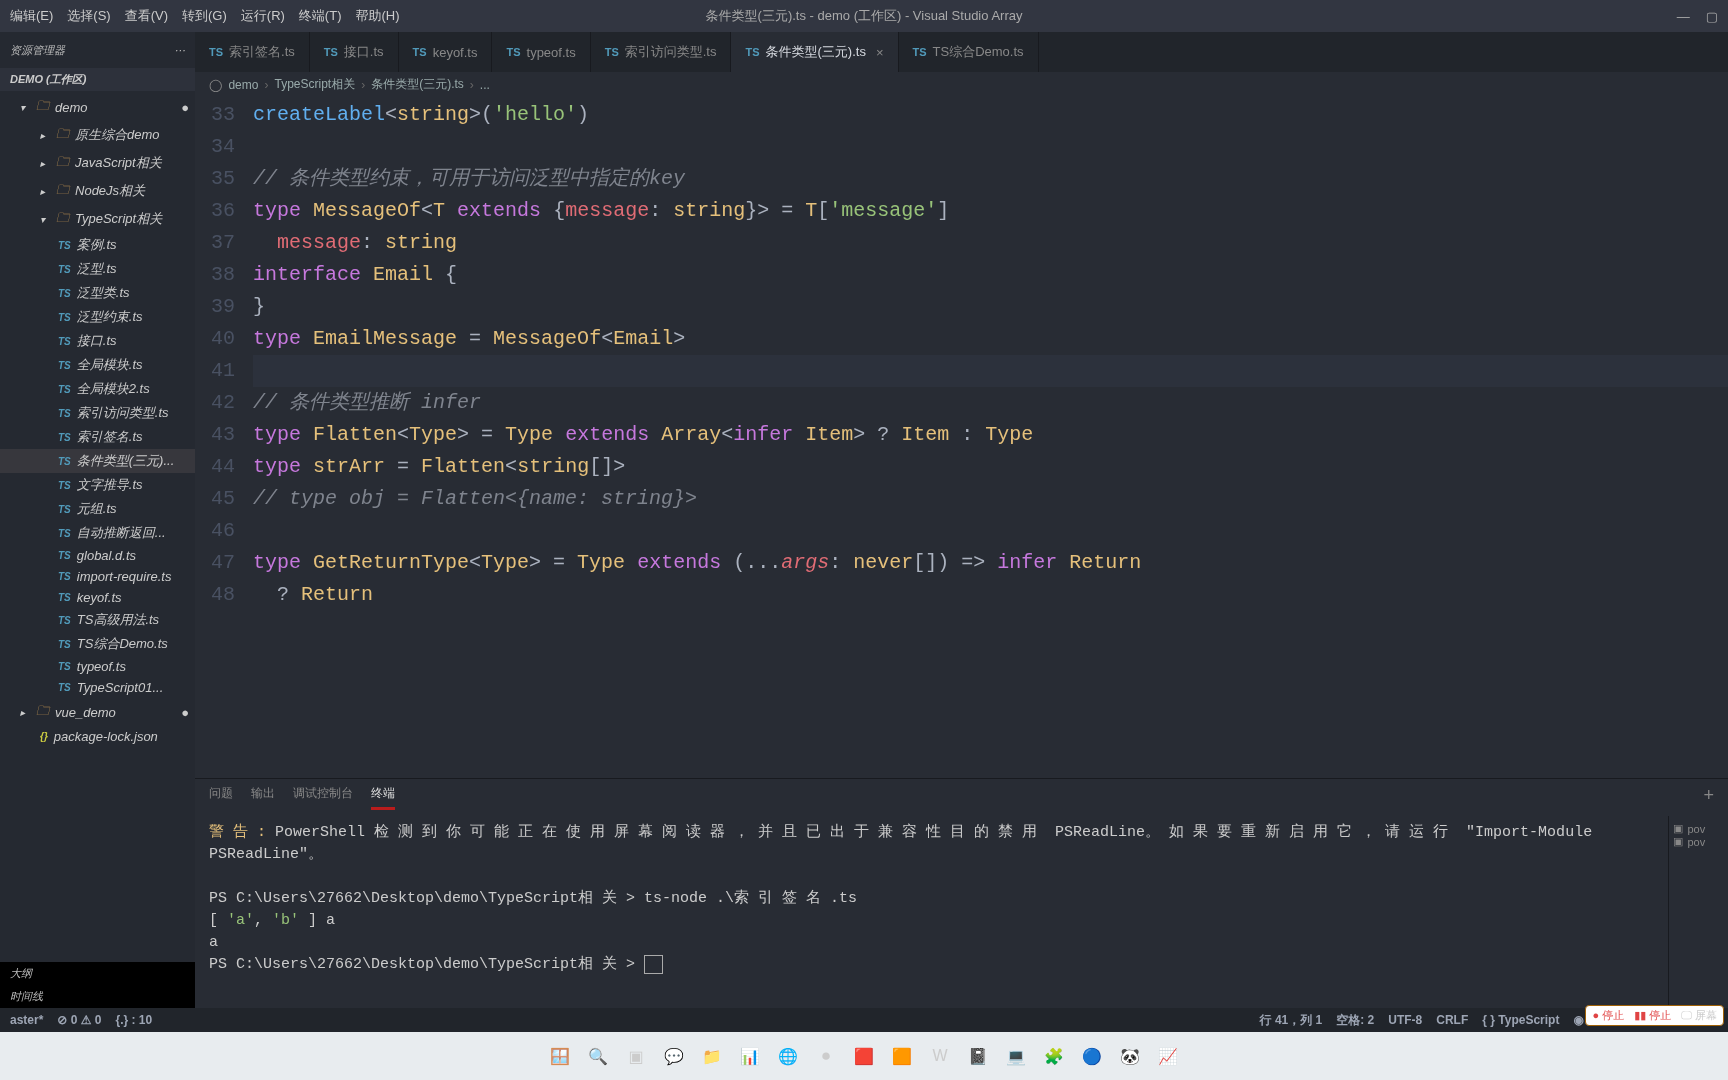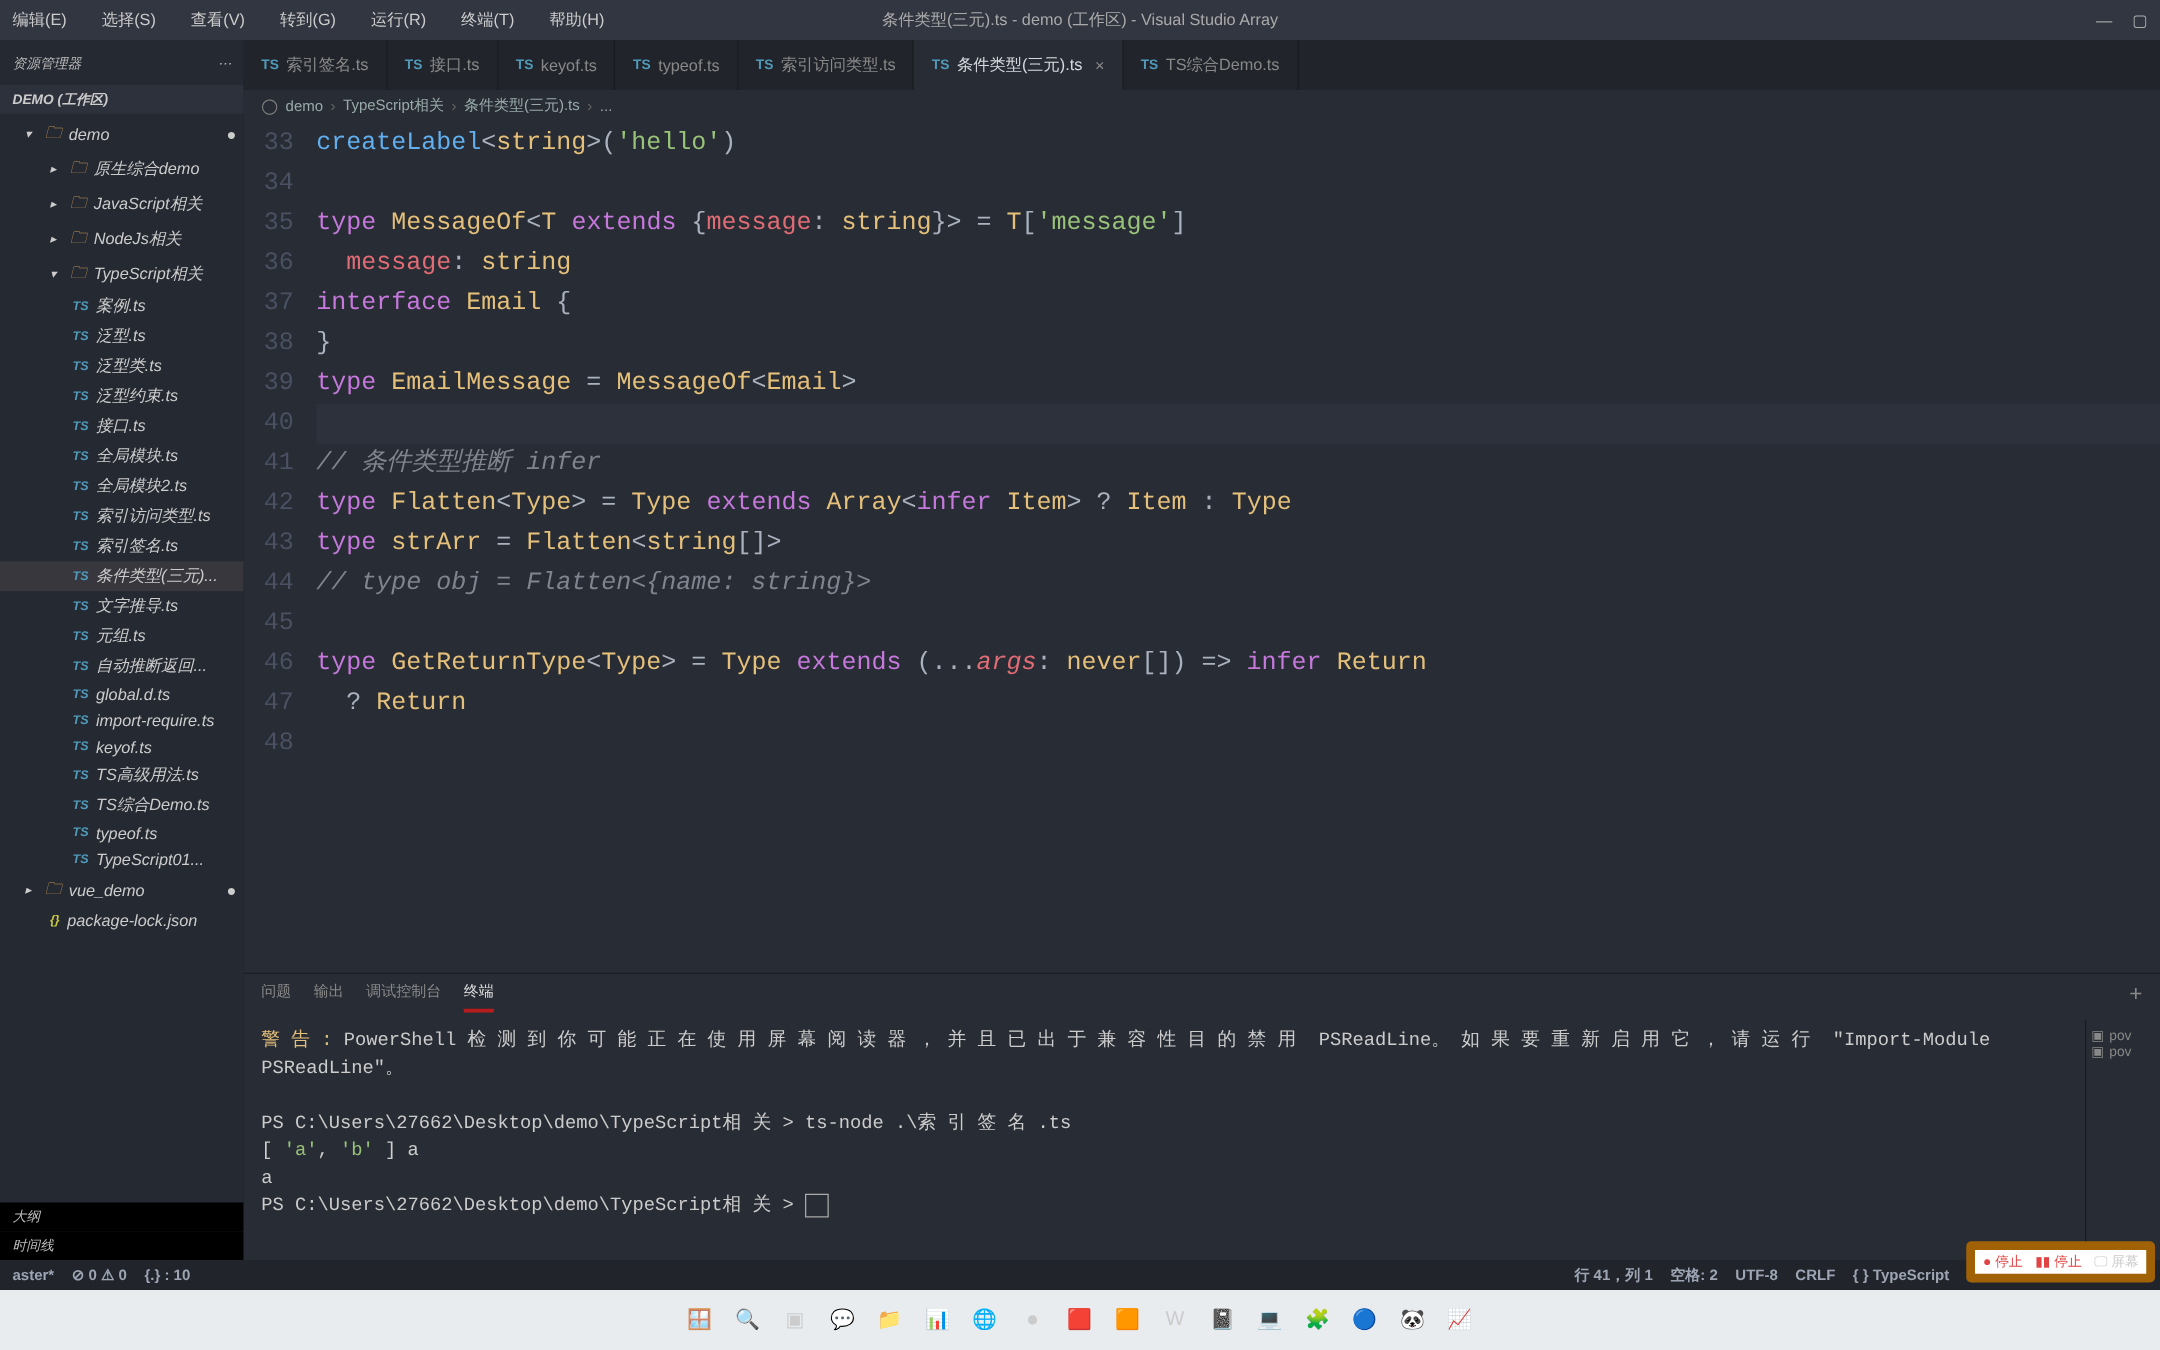--- a/index.html
+++ b/index.html
@@ -16,21 +16,21 @@
 }
 .titlebar {
   background: #323641;
   height: 32px;
   display: flex;
   align-items: center;
   justify-content: space-between;
   padding: 0 10px;
   color: #aaa;
 }
-.menubar { display: flex; gap: 28px; }
+.menubar { display: flex; gap: 14px; }
 .menubar span { color: #ccc; }
 .titlebar .center { position: absolute; left: 50%; transform: translateX(-50%); }
 .titlebar .right { display: flex; gap: 16px; }
 
 .mainrow {
   display: flex;
   flex: 1;
   min-height: 0;
 }
 
@@ -187,21 +187,21 @@
 .taskbar .app {
   width:30px; height:30px; border-radius:4px;
   display:flex;align-items:center;justify-content:center;
   font-size:16px;
 }
 .tb-overlay {
   position: absolute;
   right: 4px;
   bottom: 54px;
   background: #fff;
-  border: 7px solid #a16207;
+  border: 1px solid #a16207;
   border-radius: 4px;
   padding: 2px 6px;
   font-size: 11px;
   display: flex; gap: 10px; align-items:center;text-align:right;
 }
 .tb-overlay .red{ color:#e04444;}
 </style>
 </head>
 <body>
 
@@ -409,20 +409,21 @@
           <div>43</div>
           <div>44</div>
           <div>45</div>
           <div>46</div>
           <div>47</div>
           <div>48</div>
         </div>
       <div class="lines" id="lines">
           <div class="ln"><span class="c-fn">createLabel</span><span class="c-pl">&lt;</span><span class="c-type">string</span><span class="c-pl">&gt;(</span><span class="c-str">'hello'</span><span class="c-pl">)</span></div>
           <div class="ln">&nbsp;</div>
+          <div class="ln"><span class="c-cmt">// 条件类型约束，可用于访问泛型中指定的key</span></div>
           <div class="ln"><span class="c-kw">type</span> <span class="c-type">MessageOf</span><span class="c-pl">&lt;</span><span class="c-type">T</span> <span class="c-kw">extends</span> <span class="c-pl">{</span><span class="c-id">message</span><span class="c-pl">:</span> <span class="c-type">string</span><span class="c-pl">}&gt; = </span><span class="c-type">T</span><span class="c-pl">[</span><span class="c-str">'message'</span><span class="c-pl">]</span></div>
           <div class="ln">  <span class="c-id">message</span><span class="c-pl">:</span> <span class="c-type">string</span></div>
           <div class="ln"><span class="c-kw">interface</span> <span class="c-type">Email</span> <span class="c-pl">{</span></div>
           <div class="ln"><span class="c-pl">}</span></div>
           <div class="ln"><span class="c-kw">type</span> <span class="c-type">EmailMessage</span> <span class="c-pl">=</span> <span class="c-type">MessageOf</span><span class="c-pl">&lt;</span><span class="c-type">Email</span><span class="c-pl">&gt;</span></div>
           <div class="ln hl">&nbsp;</div>
           <div class="ln"><span class="c-cmt">// 条件类型推断 infer</span></div>
           <div class="ln"><span class="c-kw">type</span> <span class="c-type">Flatten</span><span class="c-pl">&lt;</span><span class="c-type">Type</span><span class="c-pl">&gt; = </span><span class="c-type">Type</span> <span class="c-kw">extends</span> <span class="c-type">Array</span><span class="c-pl">&lt;</span><span class="c-kw">infer</span> <span class="c-type">Item</span><span class="c-pl">&gt; ? </span><span class="c-type">Item</span> <span class="c-pl">:</span> <span class="c-type">Type</span></div>
           <div class="ln"><span class="c-kw">type</span> <span class="c-type">strArr</span> <span class="c-pl">=</span> <span class="c-type">Flatten</span><span class="c-pl">&lt;</span><span class="c-type">string</span><span class="c-pl">[]&gt;</span></div>
           <div class="ln"><span class="c-cmt">// type obj = Flatten&lt;{name: string}&gt;</span></div>

